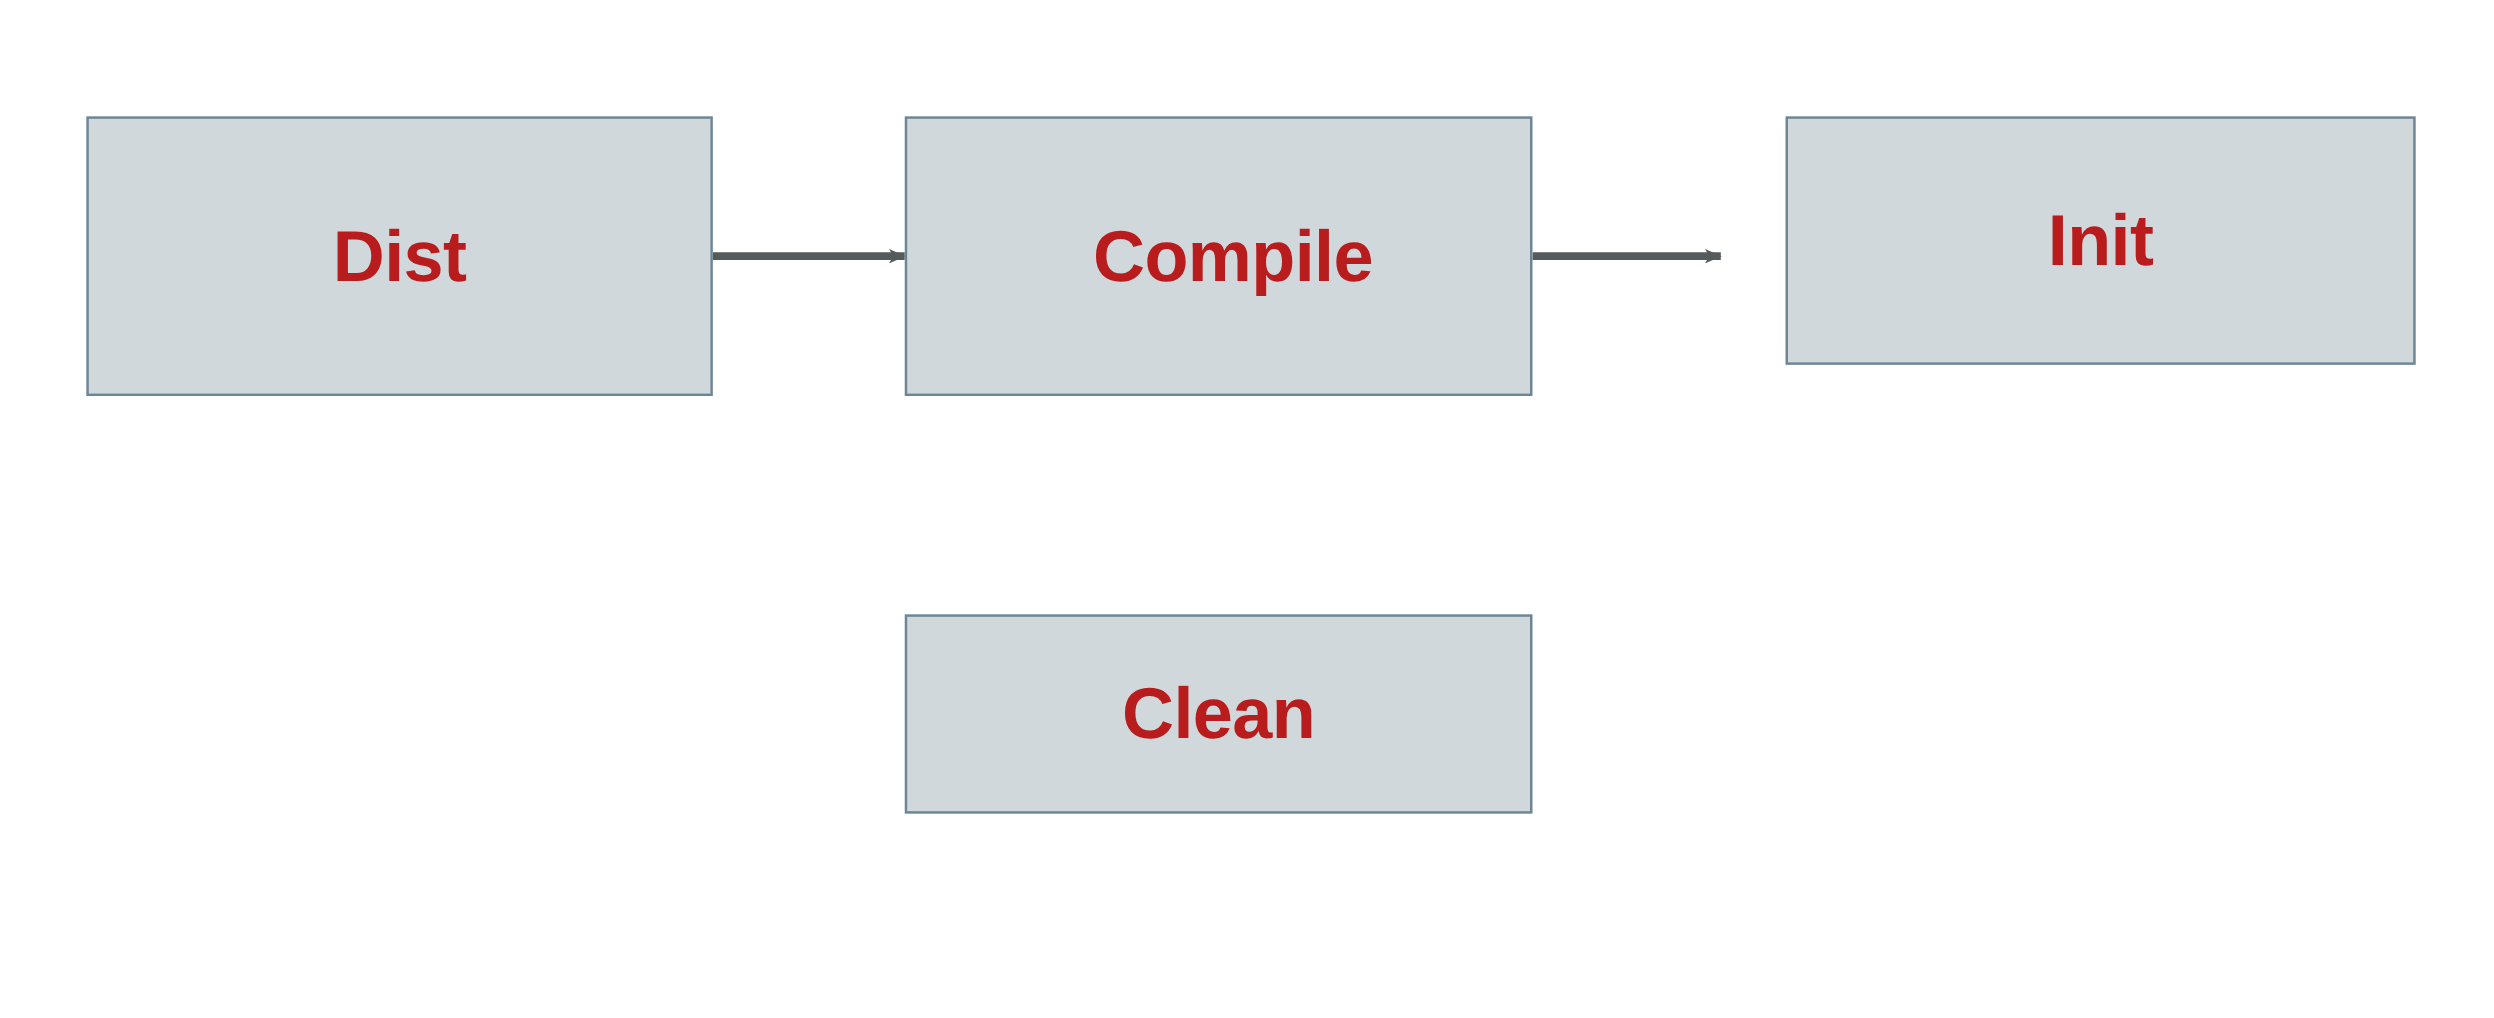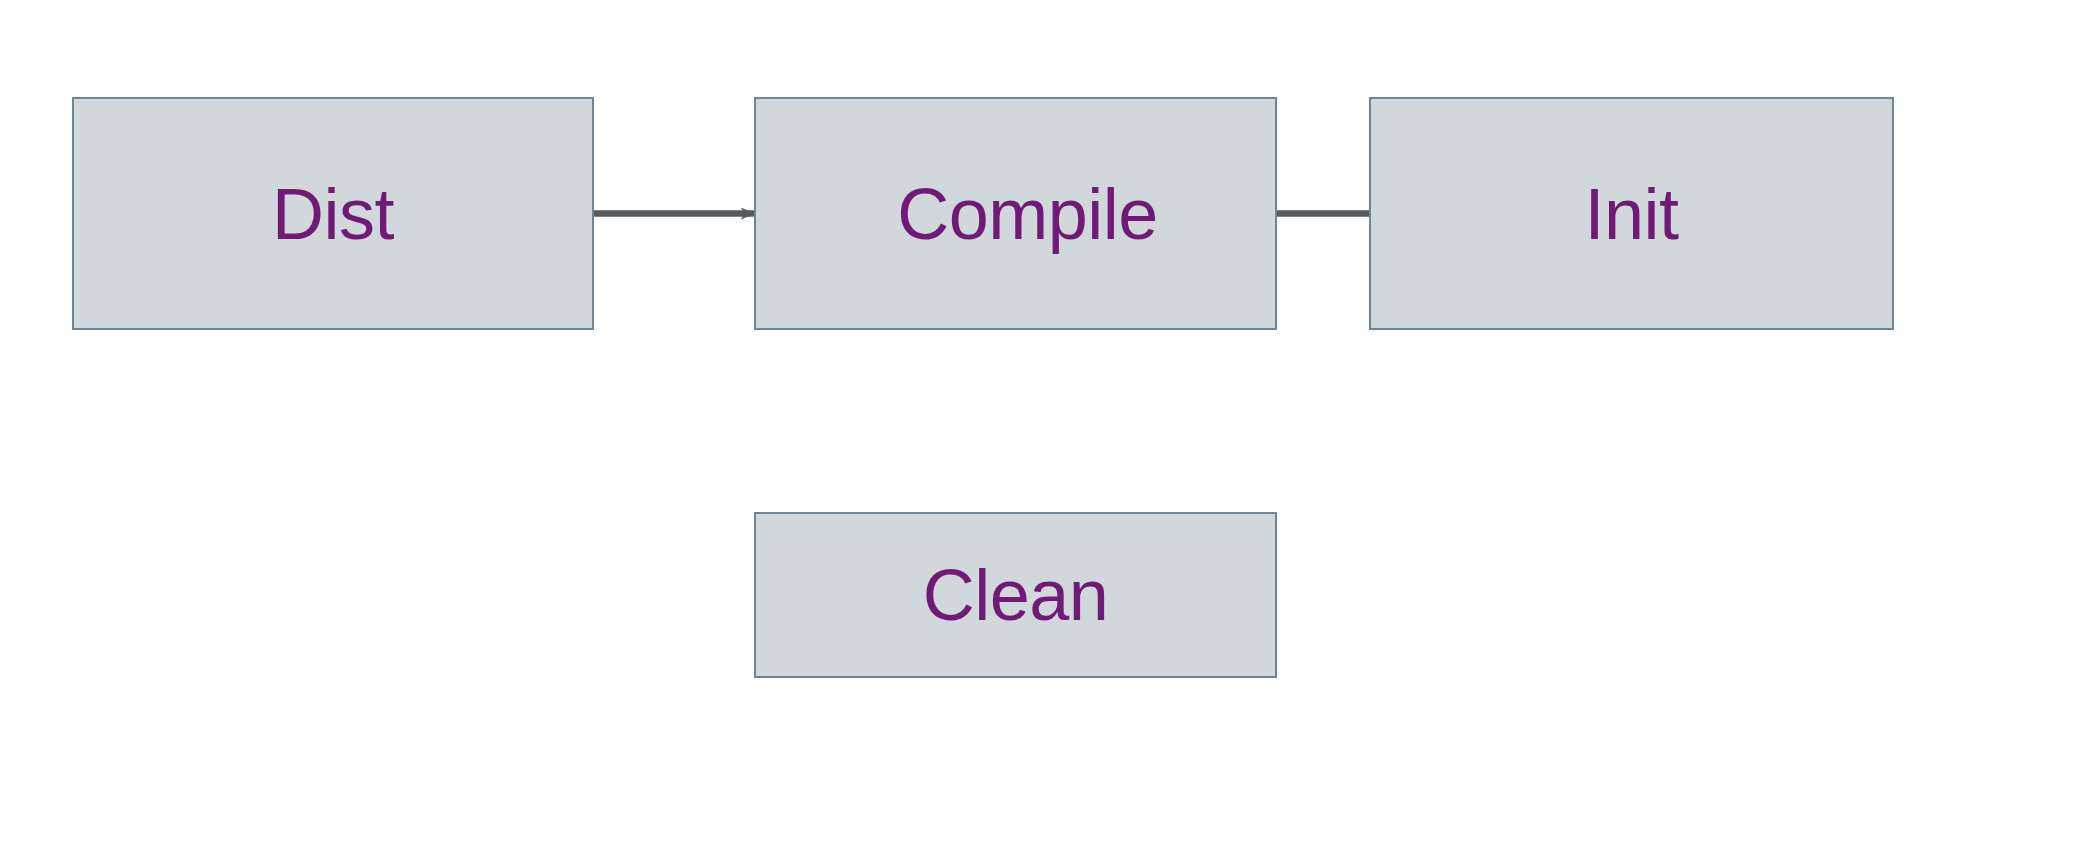--- a/index.html
+++ b/index.html
@@ -22,31 +22,31 @@
     position: absolute;
     box-sizing: border-box;
     background: #d0d8dc;
     border: 2px solid #6d8694;
     display: flex;
     align-items: center;
     justify-content: center;
   }
   .node-label {
     font-family: "Liberation Sans", sans-serif;
-    font-size: 72px;
-    font-weight: 400;
-    color: #701a75;
+    font-size: 60px;
+    font-weight: 700;
+    color: #b91c1c;
     line-height: 1;
     letter-spacing: -0.5px;
     white-space: nowrap;
     user-select: none;
   }
   #node-dist   { left: 72px;   top: 97px;  width: 522px; height: 233px; }
   #node-compile{ left: 754px;  top: 97px;  width: 523px; height: 233px; padding-left: 24px; }
-  #node-init   { left: 1369px; top: 97px;  width: 525px; height: 233px; justify-content: center; }
+  #node-init   { left: 1488px; top: 97px;  width: 525px; height: 207px; justify-content: center; }
   #node-clean  { left: 754px;  top: 512px; width: 523px; height: 166px; }
 
   .edge-layer {
     position: absolute;
     left: 0;
     top: 0;
     width: 2078px;
     height: 848px;
     pointer-events: none;
   }

